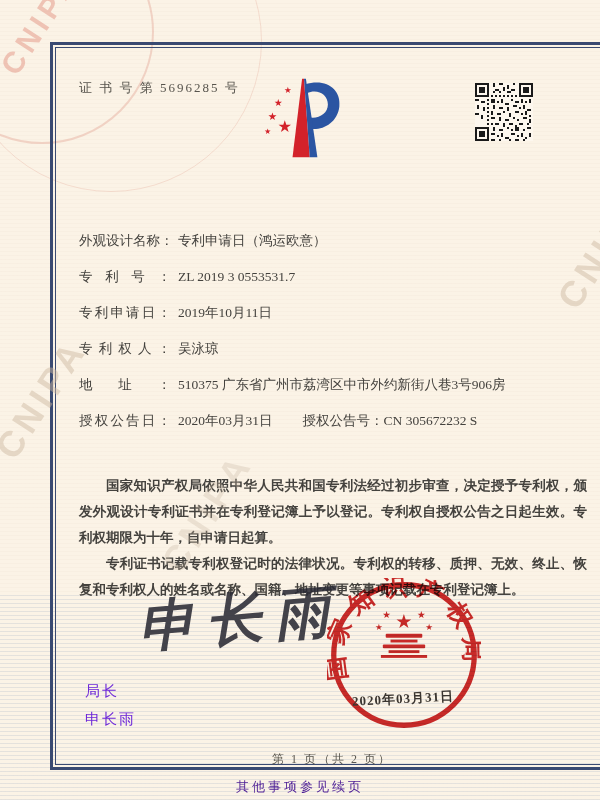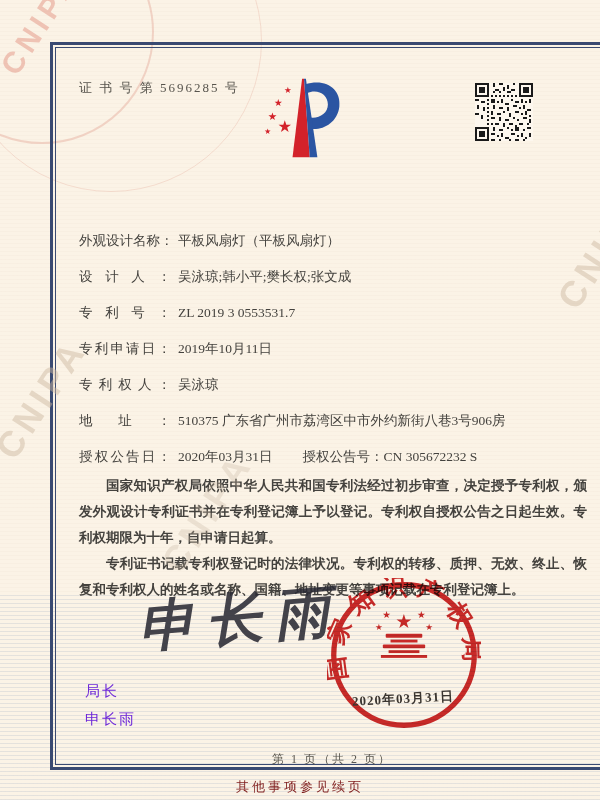--- a/index.html
+++ b/index.html
@@ -48,21 +48,21 @@
   .signature{position:absolute;left:138px;top:582px;font-size:56px;font-style:italic;font-weight:700;
              letter-spacing:12px;color:rgba(42,42,52,.88);transform:rotate(-5deg);z-index:4;
              font-family:"DejaVu Serif",serif;}
   
   .seal{position:absolute;left:327px;top:578px;width:154px;height:154px;z-index:5;opacity:.94;mix-blend-mode:multiply;}
   .seal-ring-text{font-size:25px;font-weight:700;letter-spacing:9px;fill:#c81e1e;font-family:"Liberation Serif",serif;}
   .seal-date{position:absolute;left:318px;top:690px;width:170px;text-align:center;z-index:6;
              font-size:13px;font-weight:700;color:#3a3530;letter-spacing:1px;transform:rotate(-3deg);}
   
   .page-info{position:absolute;left:0;right:0;top:706px;text-align:center;font-size:12px;color:#5a574f;letter-spacing:2px;}
-  .cont-note{position:absolute;left:0;right:0;top:778px;text-align:center;font-size:13px;color:#7f1d1d;letter-spacing:3px;z-index:2;}
+  .cont-note{position:absolute;left:0;right:0;top:778px;text-align:center;font-size:13px;color:#4c1d95;letter-spacing:3px;z-index:2;}
 </style>
 </head>
 <body>
 
 <div class="tex-page"></div>
 <div class="tex-bottom"></div>
 <div class="arc arc1"></div>
 <div class="arc arc2"></div>
 
 <span class="wm wm1">CNIPA</span>
@@ -109,24 +109,21 @@
                M8 20h1v1H8z M10 20h2v1h-2z M14 20h1v2h-1z M17 20h2v1h-2z M20 21h1v1h-1z M22 20h2v1h-2z M26 20h1v1h-1z
                M9 22h1v2H9z M12 23h2v1h-2z M16 22h1v1h-1z M18 23h1v1h-1z M20 22h2v2h-2z M24 23h1v1h-1z M26 22h2v1h-2z
                M8 25h2v1H8z M11 26h1v1h-1z M13 25h1v2h-1z M15 27h2v1h-2z M18 25h2v1h-2z M21 26h1v1h-1z M23 25h1v2h-1z M25 27h1v1h-1z M27 25h1v2h-1z
                M8 28h2v1H8z M12 28h1v1h-1z M17 28h1v1h-1z M20 28h2v1h-2z M24 28h1v1h-1z"></path>
     </g>
   </svg>
 
 
   <div class="fields">
     <div class="f-row">
-      <span class="f-label">外观设计名称：</span><span class="f-value">平板风扇灯（平板风扇灯）</span>
-    </div>
-    <div class="f-row">
-      <span class="f-label">设计人：</span><span class="f-value">吴泳琼;韩小平;樊长权;张文成</span>
+      <span class="f-label">外观设计名称：</span><span class="f-value">专利申请日（鸿运欧意）</span>
     </div>
     <div class="f-row">
       <span class="f-label">专利号：</span><span class="f-value">ZL 2019 3 0553531.7</span>
     </div>
     <div class="f-row">
       <span class="f-label">专利申请日：</span><span class="f-value">2019年10月11日</span>
     </div>
     <div class="f-row">
       <span class="f-label">专利权人：</span><span class="f-value">吴泳琼</span>
     </div>

